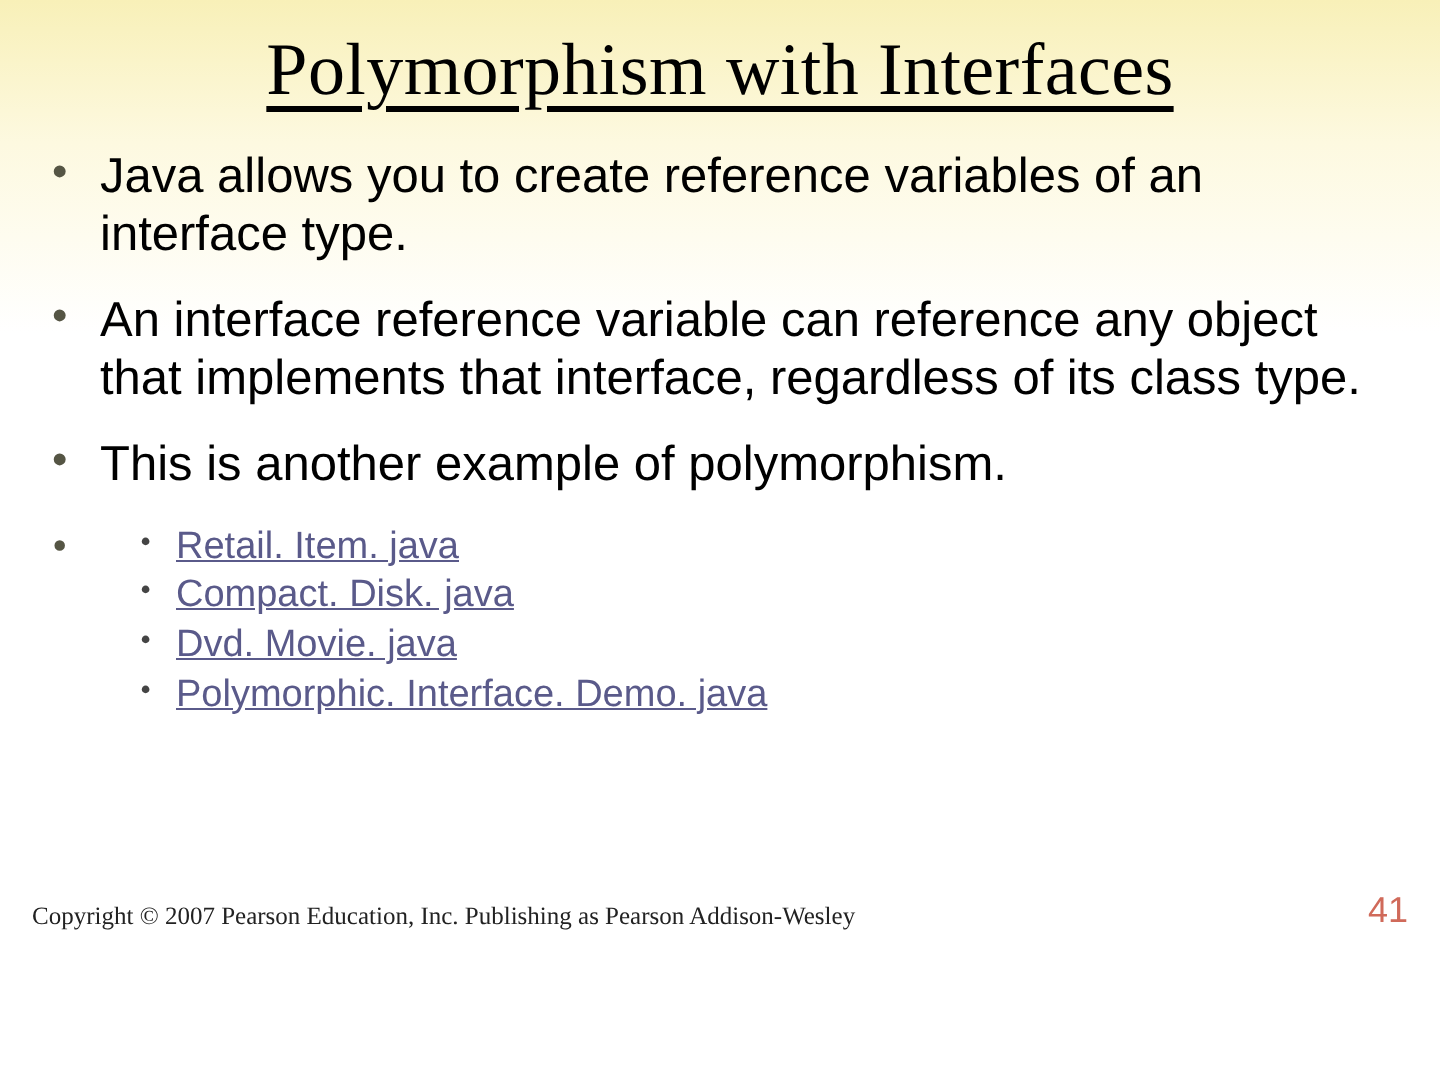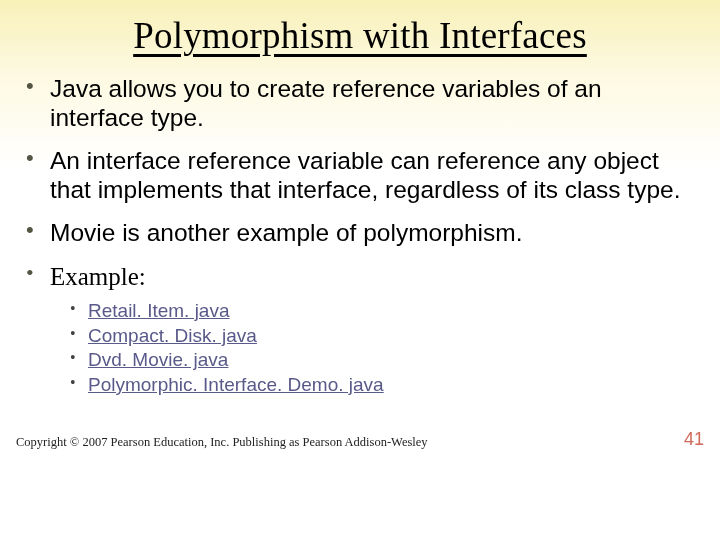--- a/index.html
+++ b/index.html
@@ -59,44 +59,43 @@
     font-size: 16px;
     color: #444;
   }
   ul.sub a {
     color: #5a5a8a;
     text-decoration: underline;
     font-family: Arial, Helvetica, sans-serif;
   }
   .footer {
     position: absolute;
-    bottom: 26px;
+    bottom: 10px;
     left: 16px;
     right: 16px;
     display: flex;
     justify-content: space-between;
     align-items: flex-end;
     font-family: "Times New Roman", Times, serif;
   }
   .copyright { font-size: 12.5px; color: #222; }
   .pagenum { font-size: 18px; color: #d06a5a; font-family: Arial, sans-serif; margin-left: 40px; }
 </style>
 </head>
 <body>
 
 <div class="slide">
   <h1 class="title">Polymorphism with Interfaces</h1>
 
   <div class="content">
     <ul class="main">
       <li>Java allows you to create reference variables of an interface type.</li>
       <li>An interface reference variable can reference any object that implements that interface, regardless of its class type.</li>
-      <li>Movie is another example of polymorphism.</li>
+      <li>This is another example of polymorphism.</li>
       <li class="tnr">
-        <span>Example:</span>
         <ul class="sub">
           <li><a href="#">Retail. Item. java</a></li>
           <li><a href="#">Compact. Disk. java</a></li>
           <li><a href="#">Dvd. Movie. java</a></li>
           <li><a href="#">Polymorphic. Interface. Demo. java</a></li>
         </ul>
       </li>
     </ul>
   </div>
 

